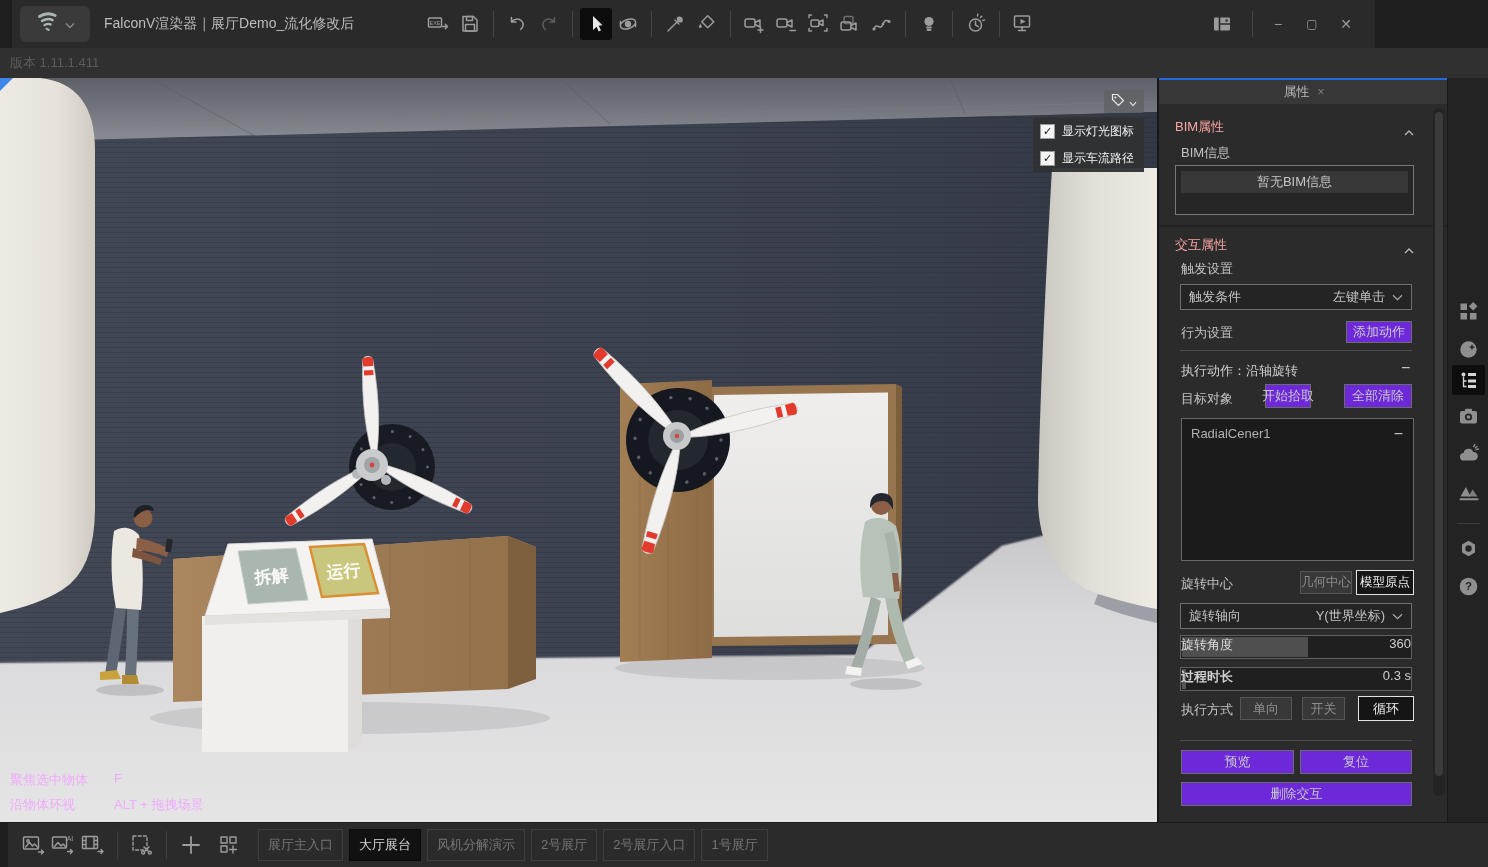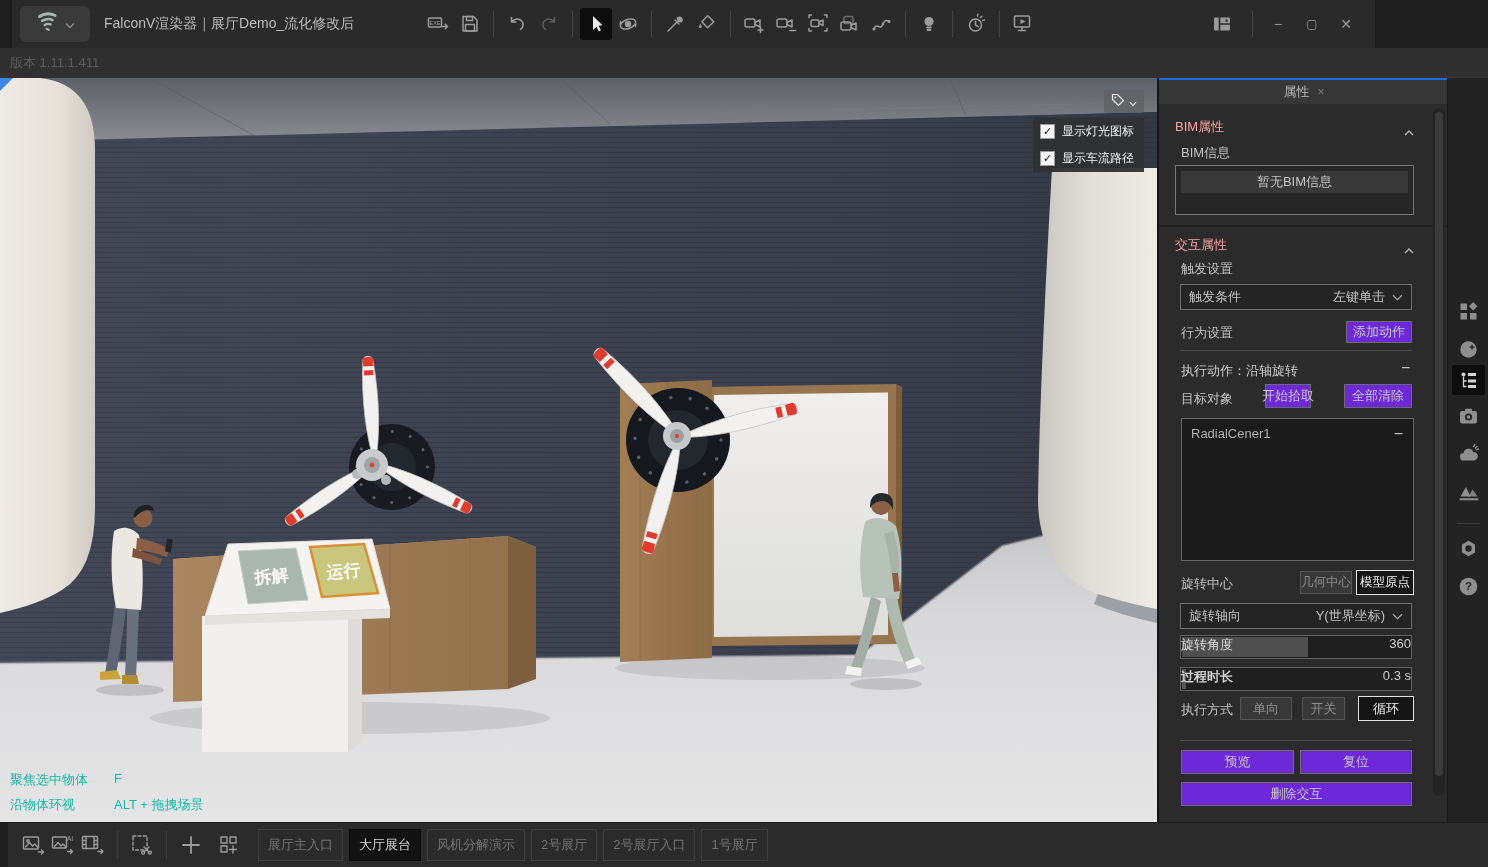--- a/index.html
+++ b/index.html
@@ -24,21 +24,21 @@
               font-size:13px;display:flex;align-items:center;padding-left:10px;}
   
   .viewport{left:0;top:78px;width:1157px;height:744px;background:#3d4250;overflow:hidden;}
   .tag-btn{left:1104px;top:12px;width:40px;height:23px;background:rgba(95,98,100,.8);border-radius:2px;
            display:flex;align-items:center;justify-content:center;gap:4px;}
   .tag-menu{left:1033px;top:40px;width:111px;height:54px;background:rgba(47,48,50,.95);}
   .tag-row{height:27px;display:flex;align-items:center;padding-left:7px;gap:7px;}
   .cbx{width:13px;height:13px;background:#f4f4f4;border:1px solid #9a9a9a;color:#111;font-size:11px;
        line-height:12px;text-align:center;font-weight:bold;flex:none;}
   .tag-label{color:#f0f0f0;font-size:12px;white-space:nowrap;}
-  .hints{left:10px;top:693px;display:flex;flex-direction:column;gap:7px;color:#14b8a6;font-size:13px;}
+  .hints{left:10px;top:693px;display:flex;flex-direction:column;gap:7px;color:#f0abfc;font-size:13px;}
   .hint-row{display:flex;}
   .hint-action{width:104px;}
   
   .right-panel{left:1157px;top:78px;width:290px;height:744px;background:#2b2b2b;border-left:2px solid #161616;}
   .panel-tab{left:0;top:0;width:290px;height:26px;background:#373737;border-top:2px solid #1f6adc;
              display:flex;align-items:center;justify-content:center;gap:8px;}
   .panel-tab .t{color:#b8b8b8;font-size:13px;}
   .panel-tab .x{color:#7d7d7d;font-size:12px;}
   .plbl{color:#c3c3c3;font-size:13px;white-space:nowrap;}
   .phdr{color:#fca5a5;font-size:13px;white-space:nowrap;}

